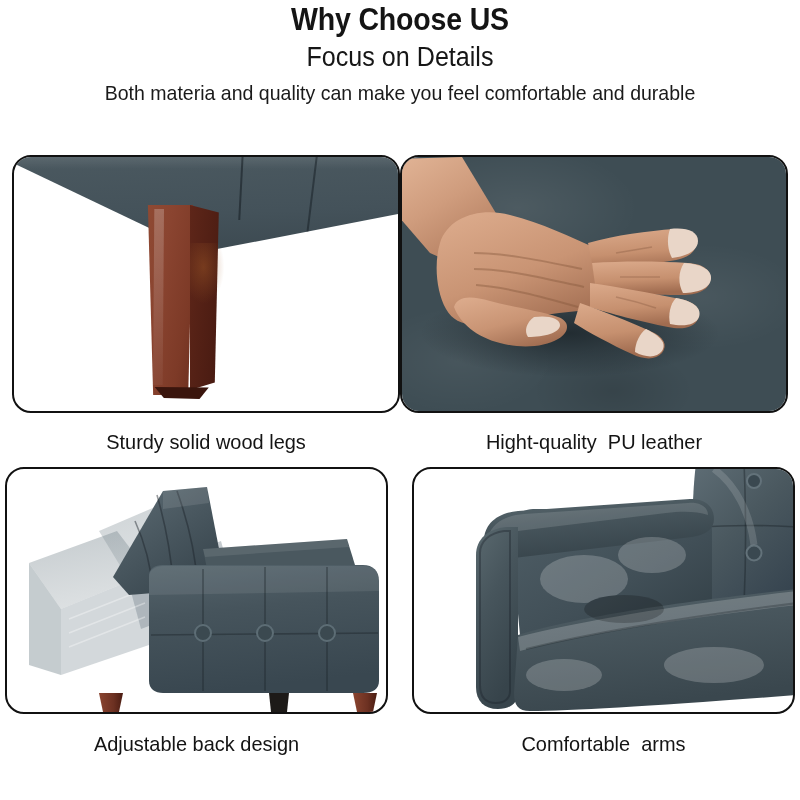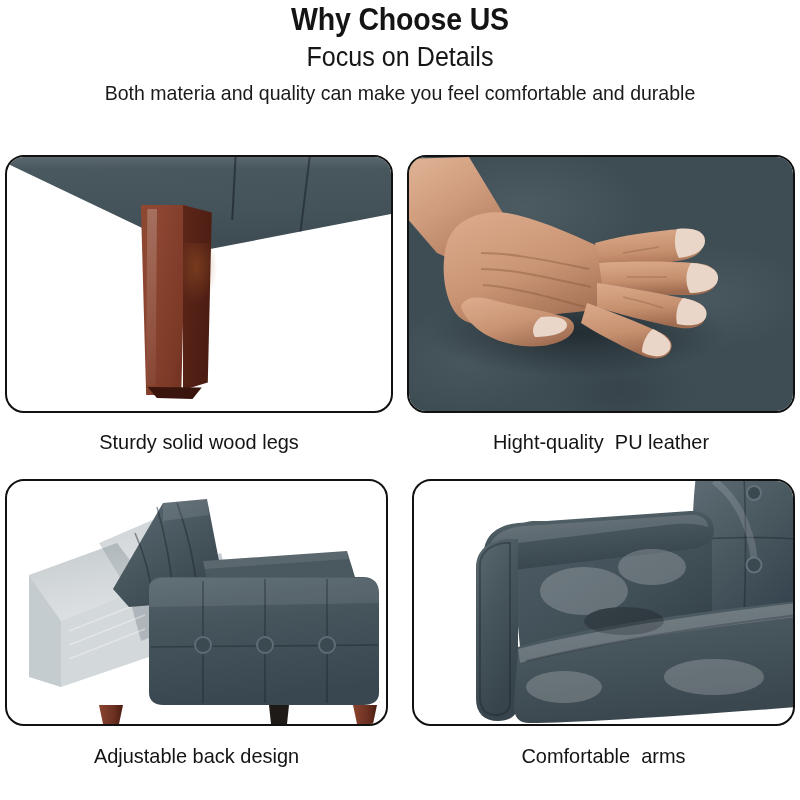--- a/index.html
+++ b/index.html
@@ -50,21 +50,21 @@
 
   
   .grid {
     position: absolute;
     left: 0;
     top: 155px;
     width: 800px;
   }
   .row {
     display: flex;
-    justify-content: space-between;
+    justify-content: center;
     width: 790px;
     margin: 0 auto;
   }
   .cell {
     width: 388px;
   }
   .panel {
     position: relative;
     width: 100%;
     height: 258px;
@@ -280,21 +280,21 @@
             <path d="M 214 96 C 226 94 238 92 250 90"></path>
             <path d="M 218 120 C 232 120 246 120 258 120"></path>
             <path d="M 214 140 C 228 143 242 147 254 151"></path>
           </g>
         </svg>
       </div>
       <div class="caption">Hight-quality  PU leather</div>
     </div>
   </div>
 
-  <div class="row bottom" style="margin-top:24px;gap:24px;">
+  <div class="row bottom" style="margin-top:12px;gap:24px;">
 
     <div class="cell">
       <div class="panel" id="p3">
         <svg width="384" height="243" viewBox="0 0 384 243">
           <defs>
             <linearGradient id="armG" x1="0" y1="0" x2="0.2" y2="1">
               <stop offset="0%" stop-color="#55646c"></stop>
               <stop offset="40%" stop-color="#46545c"></stop>
               <stop offset="100%" stop-color="#394750"></stop>
             </linearGradient>

